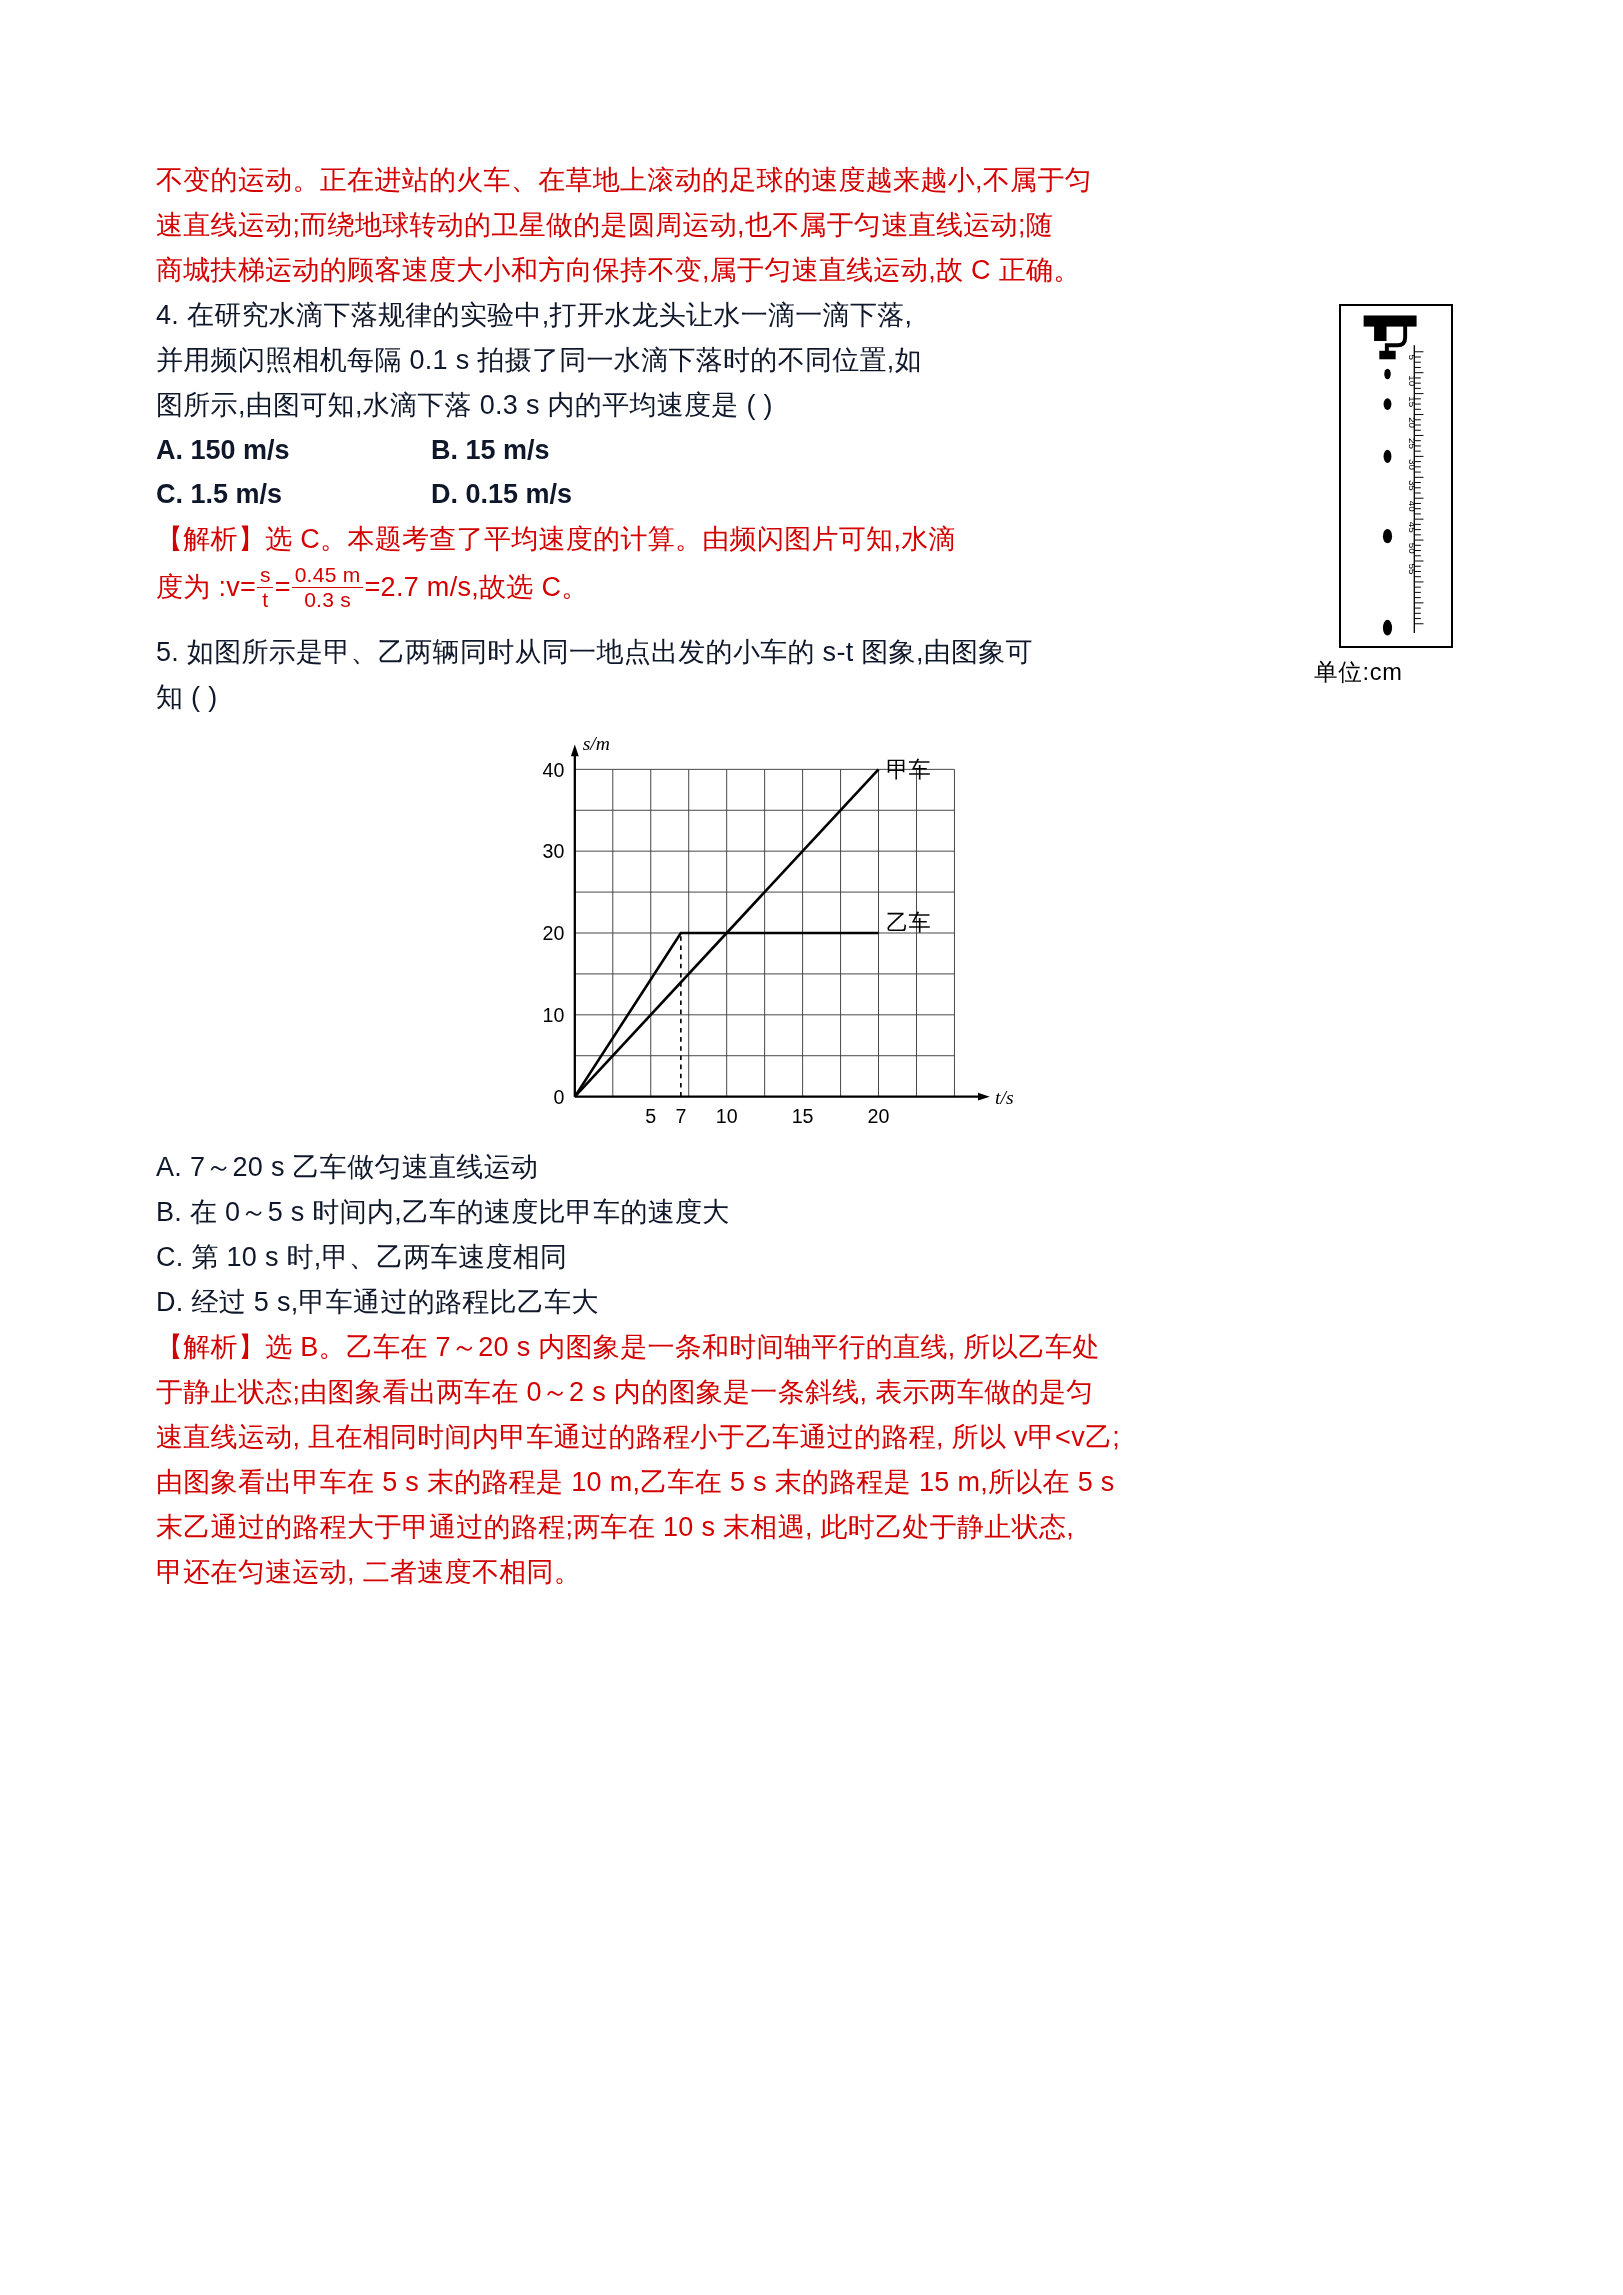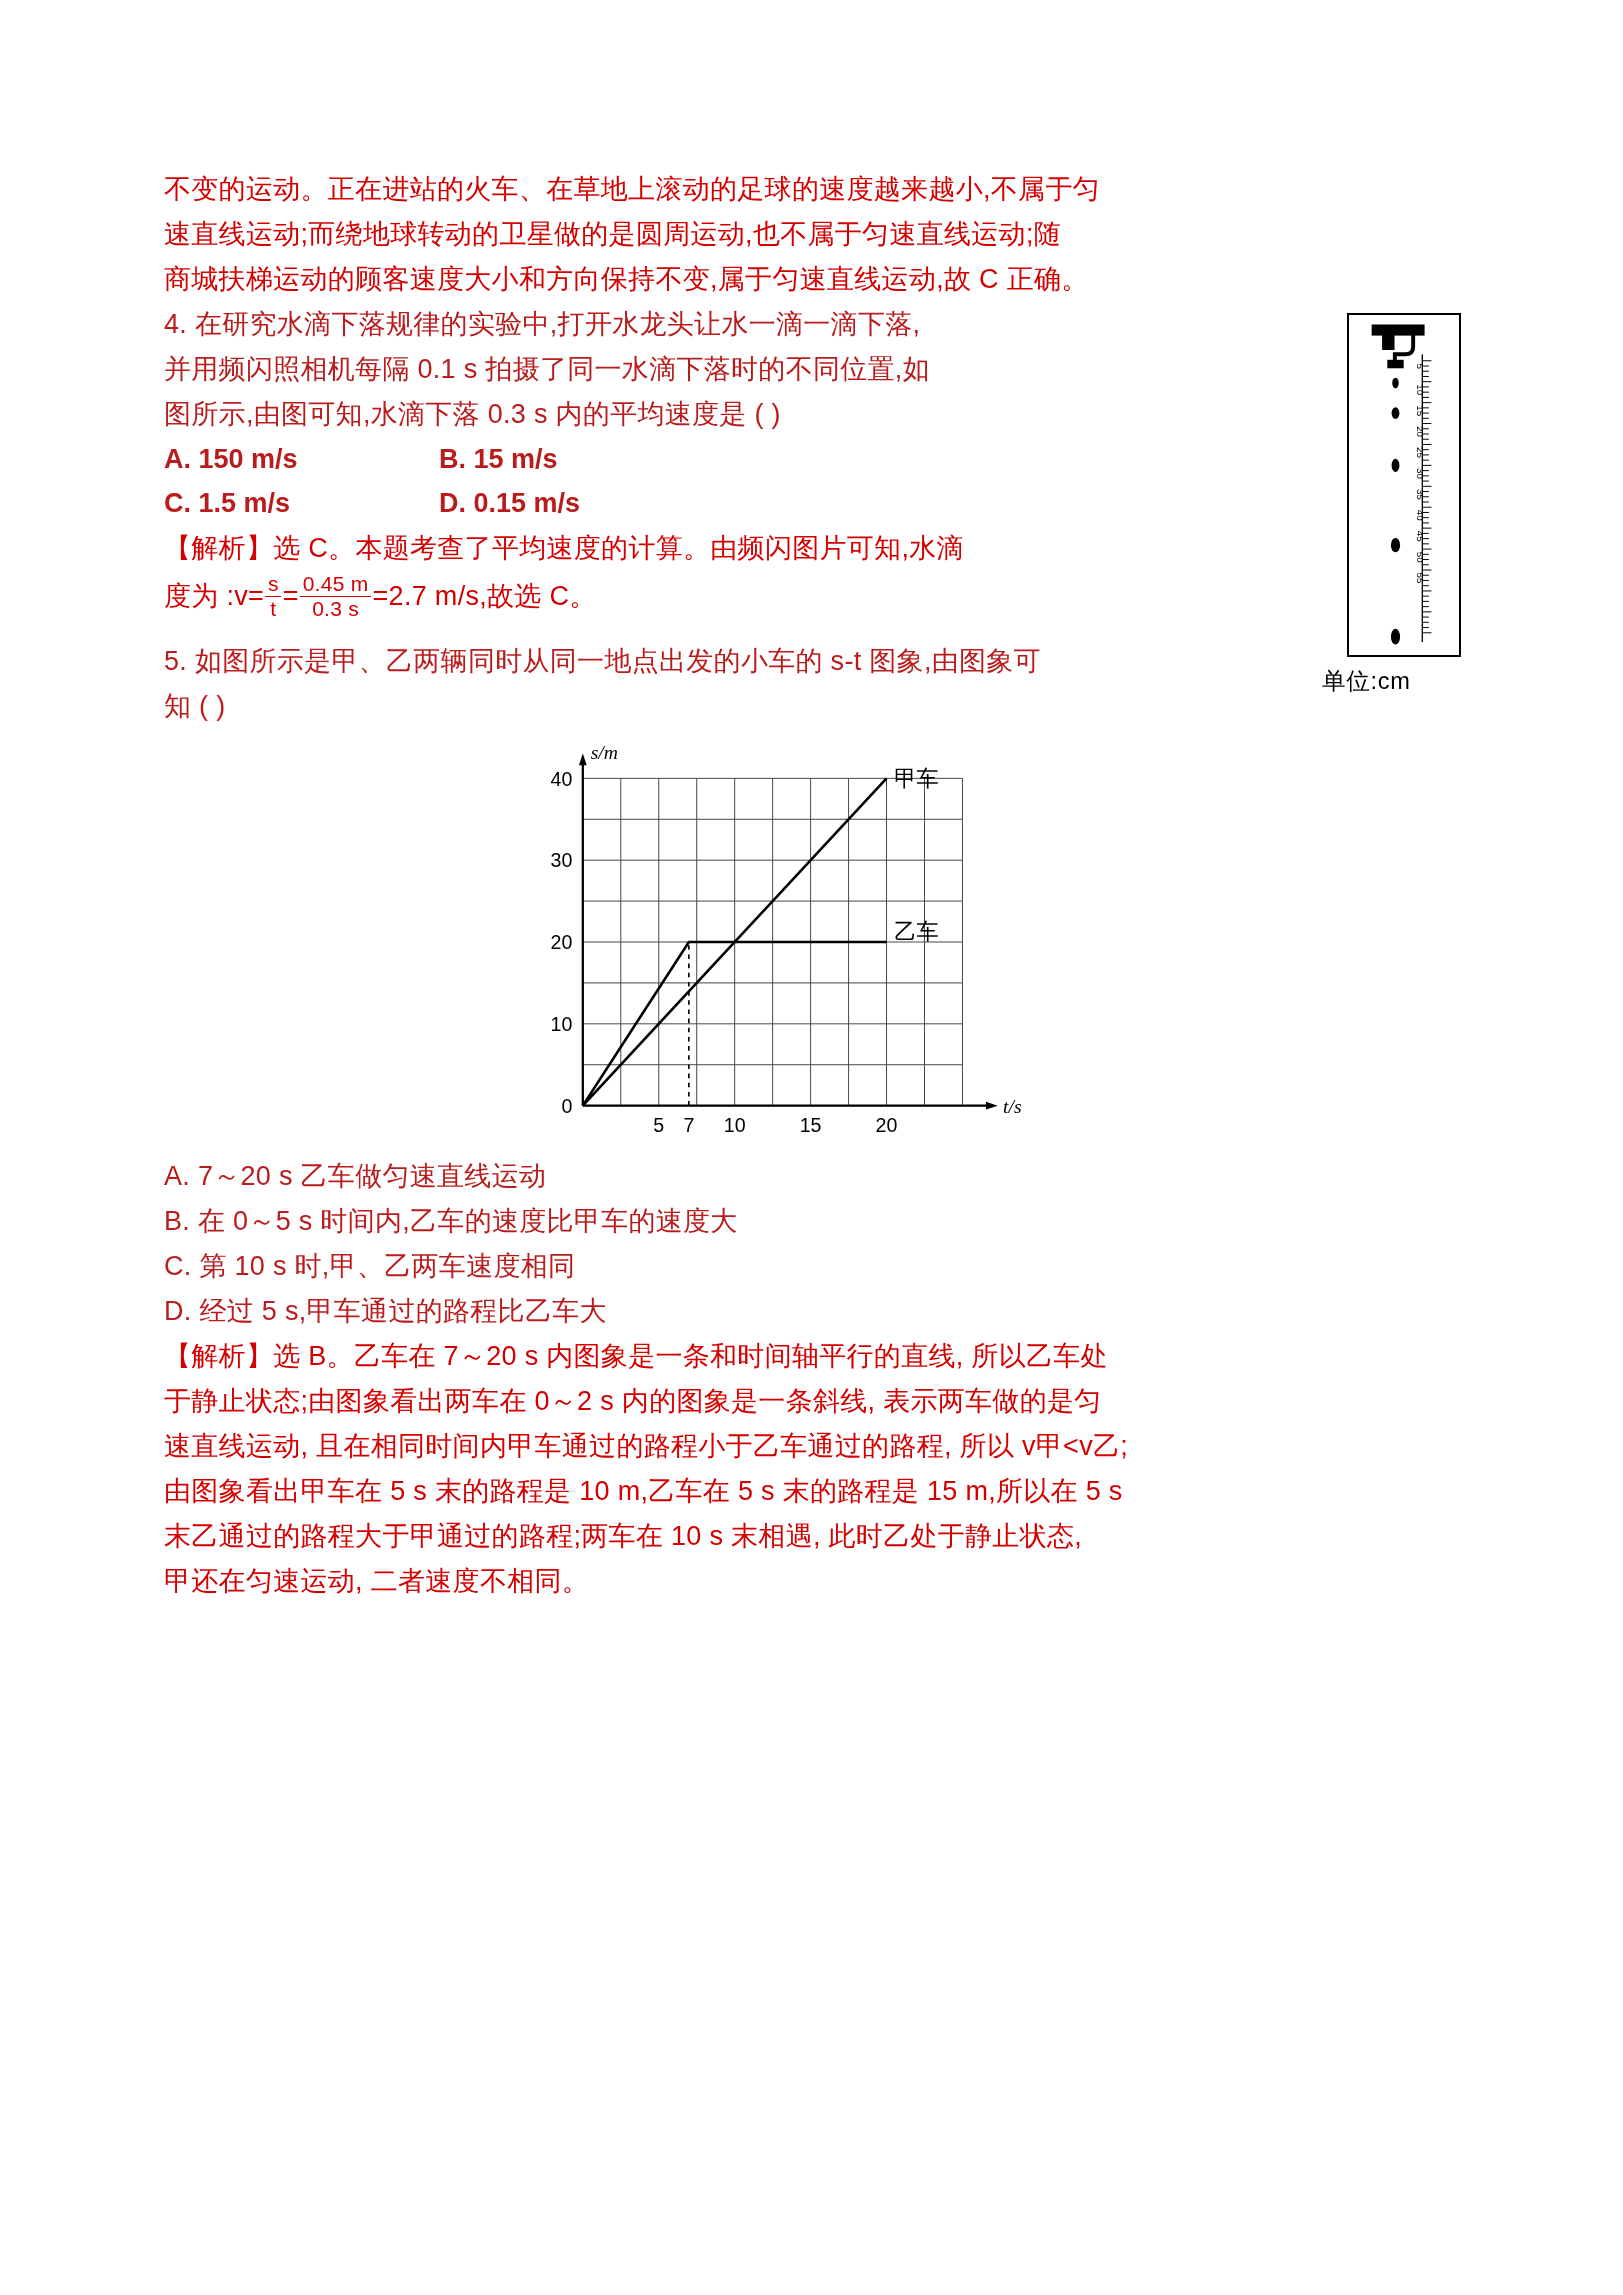--- a/index.html
+++ b/index.html
@@ -18,35 +18,34 @@
   .page {
     position: absolute;
     left: 0; top: 0;
     width: 1623px;
     height: 2295px;
     padding: 0;
   }
   .content {
     position: absolute;
     left: 156px;
-    top: 169px;
+    top: 160px;
     width: 1322px;
-    margin-left: 8px;
   }
   p {
     margin: 0 0 3.9px 0;
     font-size: 27px;
     line-height: 1.52;
     letter-spacing: 0.3px;
   }
   .red {
     color: #d40000;
   }
   .black {
-    color: #b91c1c;
+    color: #0f172a;
   }
   .opt-row {
     display: flex;
     font-size: 27px;
     line-height: 1.52;
     margin: 0 0 3.9px 0;
     font-weight: bold;
   }
   .opt-a { width: 275px; }
   .q4-wrap {

